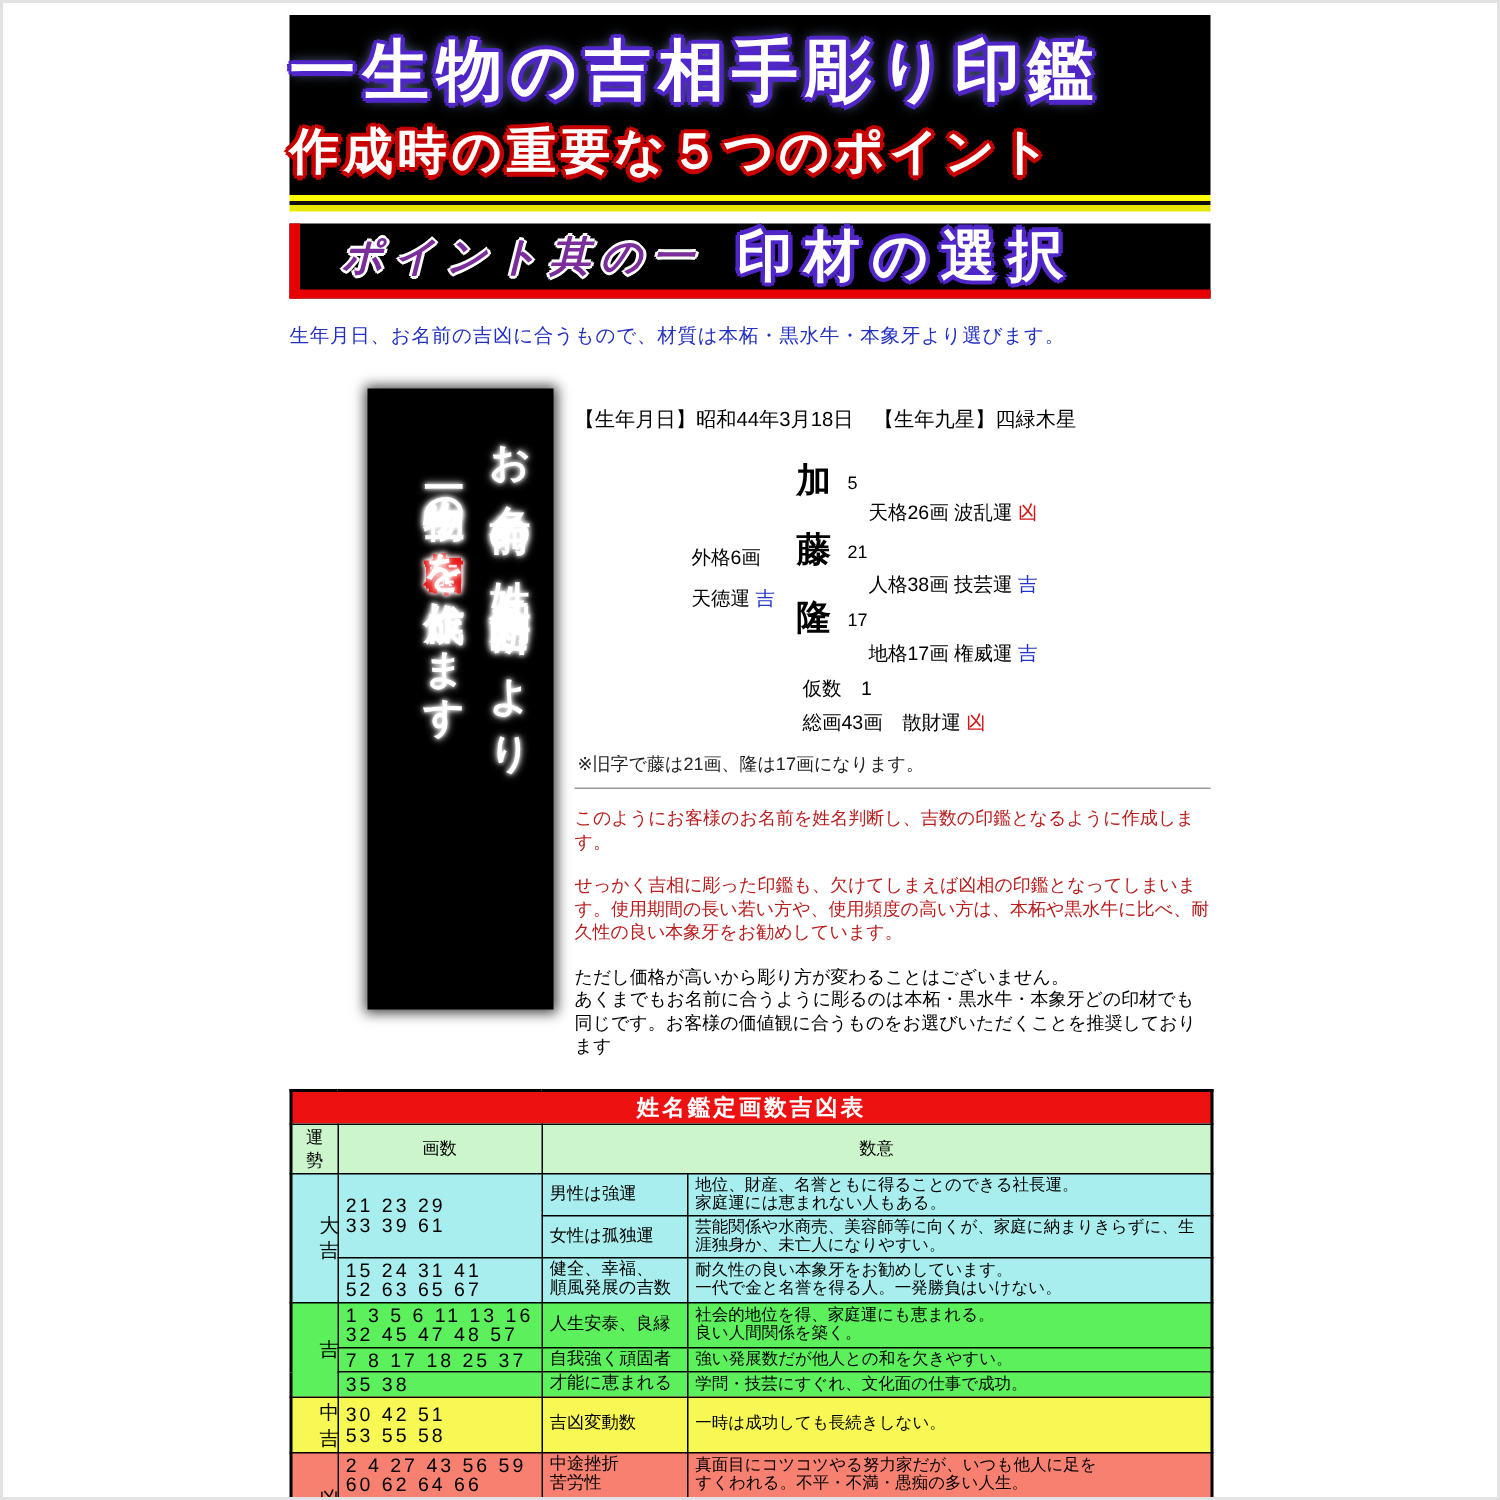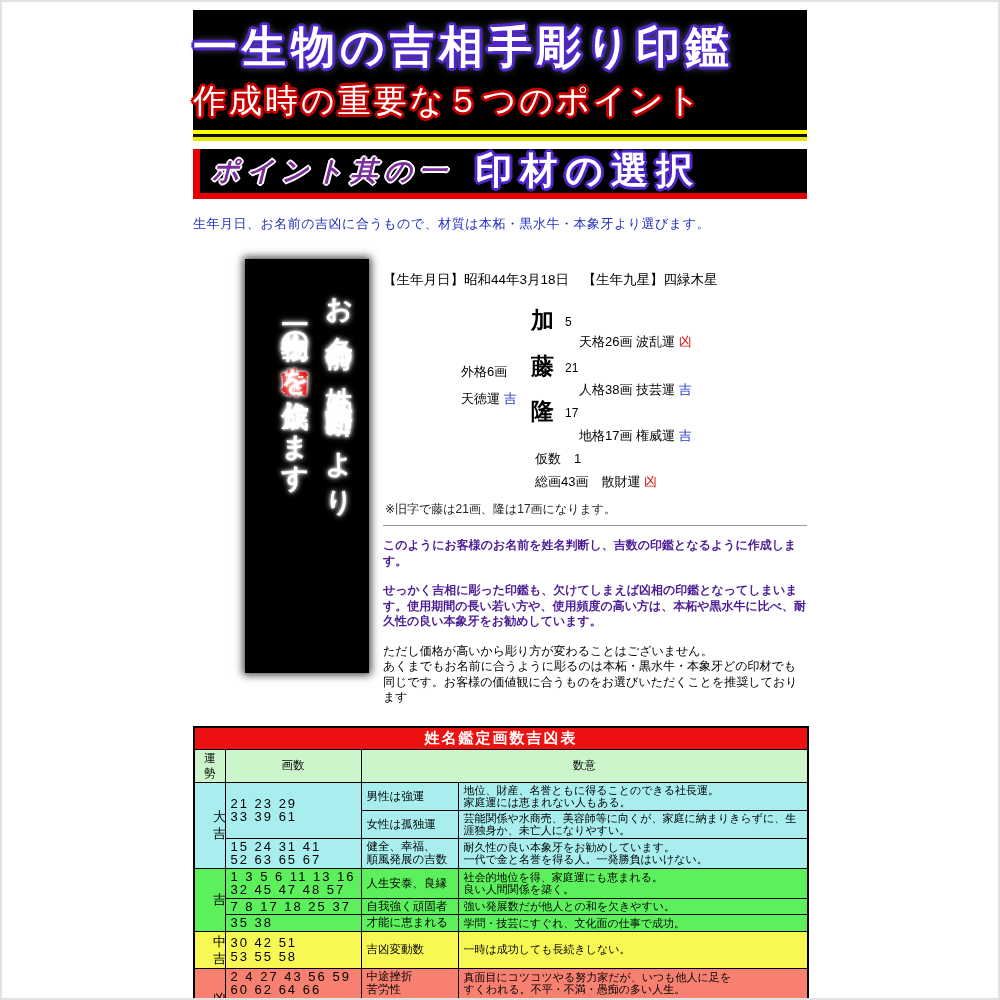--- a/index.html
+++ b/index.html
@@ -6,28 +6,28 @@
   html,body { background:#fff; }
   body { font-family:"Liberation Sans","DejaVu Sans",sans-serif; color:#000; }
   .page { width:1000px; height:1000px; background:#fff; border:2px solid #e2e2e2; overflow:hidden; }
   .content { width:614px; margin:8px auto 0 auto; }
 
   
   .banner1 { background:#000; padding:8px 0 6px 0; }
   .b1l1 { font-size:44px; font-weight:bold; letter-spacing:5px; color:#fff; white-space:nowrap;
           text-shadow:-3px 0 #5026c8,3px 0 #5026c8,0 -3px #5026c8,0 3px #5026c8,
                       -2px -2px #5026c8,2px 2px #5026c8,-2px 2px #5026c8,2px -2px #5026c8,0 0 9px #9cb0ff; }
-  .b1l2 { font-size:33px; font-weight:normal; letter-spacing:3px; color:#fff; white-space:nowrap; margin-top:2px;
+  .b1l2 { font-size:33px; font-weight:bold; letter-spacing:3px; color:#fff; white-space:nowrap; margin-top:2px;
           text-shadow:-3px 0 #c80000,3px 0 #c80000,0 -3px #c80000,0 3px #c80000,
                       -2px -2px #c80000,2px 2px #c80000,-2px 2px #c80000,2px -2px #c80000; }
   .yellow-divider { height:11px; background:linear-gradient(#ffff00 0 4px,#101010 4px 7px,#e8e800 7px 11px); }
 
   
   .banner2 { margin-top:8px; background:#000; border-left:7px solid #e80000; border-bottom:6px solid #e80000;
-             height:50px; display:flex; align-items:center; padding-left:12px; }
+             height:50px; display:flex; align-items:center; padding-left:28px; }
   .point-badge { font-size:27px; font-weight:bold; font-style:italic; letter-spacing:7px; color:#7b2d9b; white-space:nowrap;
                  font-family:"DejaVu Serif",serif;
                  text-shadow:-2px 0 #fff,2px 0 #fff,0 -2px #fff,0 2px #fff,-1px -1px #fff,1px 1px #fff,-1px 1px #fff,1px -1px #fff; }
   .point-title { font-size:37px; font-weight:bold; letter-spacing:8px; color:#fff; white-space:nowrap; margin-left:22px;
                  text-shadow:-3px 0 #5026c8,3px 0 #5026c8,0 -3px #5026c8,0 3px #5026c8,
                              -2px -2px #5026c8,2px 2px #5026c8,-2px 2px #5026c8,2px -2px #5026c8; }
 
   .intro { color:#2230c0; font-size:13px; margin:16px 0 0 0; letter-spacing:0.5px; }
 
   
@@ -42,21 +42,21 @@
 
   .analysis { margin-left:14px; width:424px; }
   .diagram { position:relative; height:262px; font-size:13px; }
   .dg { position:absolute; white-space:nowrap; }
   .kanji { font-size:23px; font-weight:bold; }
   .stroke { font-size:12px; }
   .kichi-mark { color:#2233cc; }
   .kyo-mark { color:#d41414; }
   .dg-note { font-size:12px; color:#222; }
   .divider-hr { border:none; border-top:1px solid #999; margin:4px 0 12px 0; }
-  .para { font-size:12px; line-height:15.5px; margin-bottom:14px; color:#4c1d95;font-weight:bold; }
+  .para { font-size:12px; line-height:15.5px; margin-bottom:14px; color:#b91c1c; }
 
   
   table.fortune { width:614px; border-collapse:collapse; border:2px solid #000; margin-top:20px; table-layout:fixed; }
   table.fortune td { border:1px solid #000; padding:1px 5px; vertical-align:middle; }
   .tbl-title td { background:#ee1111; color:#fff; text-align:center; font-size:15px; font-weight:bold;
                   letter-spacing:2px; padding:2px 0; }
   .tbl-head td { background:#ccf5cc; text-align:center; font-size:11.5px; padding:2px 1px; }
   .cell-unsei { text-align:center; font-size:13px; word-break:break-all; line-height:17px; padding:1px 18px !important; }
   .nums { font-size:13px; letter-spacing:2px; line-height:13.5px; }
   .lbl { font-size:11.5px; line-height:13px; }

